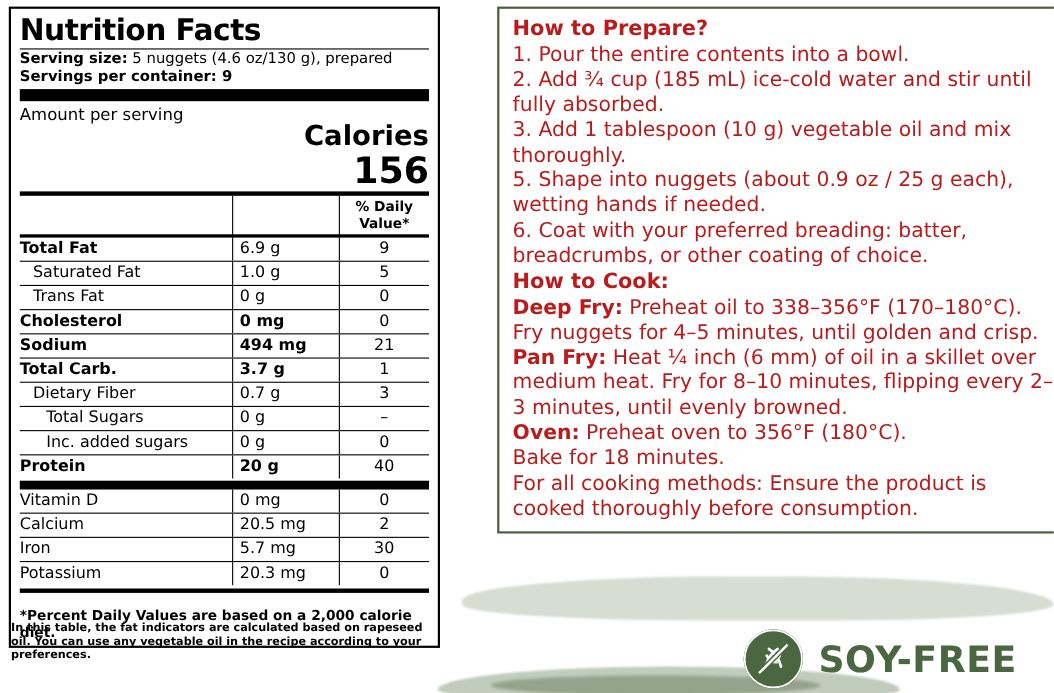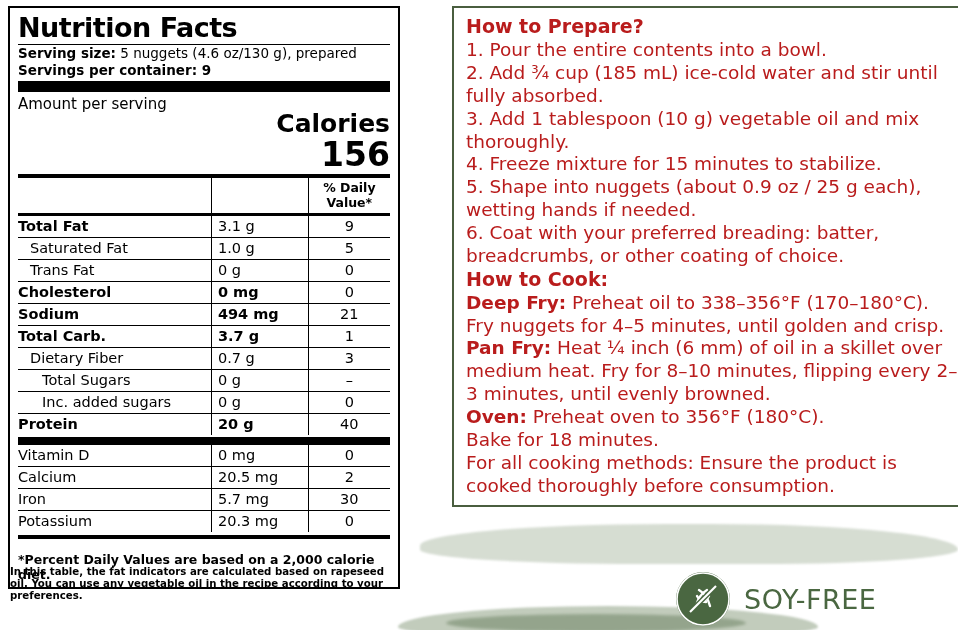--- a/index.html
+++ b/index.html
@@ -151,22 +151,22 @@
     width: 54px;
     height: 54px;
     border-radius: 50%;
     background: #4a6741;
     position: relative;
     flex: none;
   }
   .badge-circle svg { position: absolute; left: 0; top: 0; }
   .badge-text {
     font-family: "DejaVu Sans", sans-serif;
-    font-weight: normal;
-    font-size: 27px;
+    font-weight: bold;
+    font-size: 33px;
     letter-spacing: 0.5px;
     color: #4a6741;
   }
 
   
   .brush-right {
     position: absolute;
     left: 420px;
     top: 524px;
     width: 538px;
@@ -230,21 +230,21 @@
         <td class="c-name"></td>
         <td class="c-amt"></td>
         <td class="c-dv dv-head">% Daily Value*</td>
       </tr>
       <tr class="line">
             <td colspan="3" style="padding:0;border-bottom:3px solid #000"></td>
           </tr>
 
       <tr class="line">
         <td class="c-name b">Total Fat</td>
-        <td class="c-amt">3.1 g</td>
+        <td class="c-amt">6.9 g</td>
         <td class="c-dv">9</td>
       </tr>
       <tr class="line">
         <td class="c-name indent1">Saturated Fat</td>
         <td class="c-amt">1.0 g</td>
         <td class="c-dv">5</td>
       </tr>
       <tr class="line">
         <td class="c-name indent1">Trans Fat</td>
         <td class="c-amt">0 g</td>
@@ -319,21 +319,20 @@
     <div class="nf-footnote">*Percent Daily Values are based on a 2,000 calorie diet.</div>
   </div>
 
   <div class="below-note">In this table, the fat indicators are calculated based on rapeseed oil. You can use any vegetable oil in the recipe according to your preferences.</div>
 
   <div class="prep-panel">
     <div class="prep-h">How to Prepare?</div>
     <div class="prep-line">1. Pour the entire contents into a bowl.</div>
     <div class="prep-line">2. Add ¾ cup (185 mL) ice-cold water and stir until fully absorbed.</div>
     <div class="prep-line">3. Add 1 tablespoon (10 g) vegetable oil and mix thoroughly.</div>
-    <div class="prep-line">4. Freeze mixture for 15 minutes to stabilize.</div>
     <div class="prep-line">5. Shape into nuggets (about 0.9 oz / 25 g each), wetting hands if needed.</div>
     <div class="prep-line">6. Coat with your preferred breading: batter, breadcrumbs, or other coating of choice.</div>
 
     <div class="prep-h">How to Cook:</div>
 
     <div class="prep-line"><span class="lead">Deep Fry:</span><span> Preheat oil to 338–356°F (170–180°C). Fry nuggets for 4–5 minutes, until golden and crisp.</span></div>
     <div class="prep-line"><span class="lead">Pan Fry:</span><span> Heat ¼ inch (6 mm) of oil in a skillet over medium heat. Fry for 8–10 minutes, flipping every 2–3 minutes, until evenly browned.</span></div>
     <div class="prep-line"><span class="lead">Oven:</span><span> Preheat oven to 356°F (180°C).</span></div>
     <div class="prep-line">Bake for 18 minutes.</div>
     <div class="prep-line">For all cooking methods: Ensure the product is cooked thoroughly before consumption.</div>

